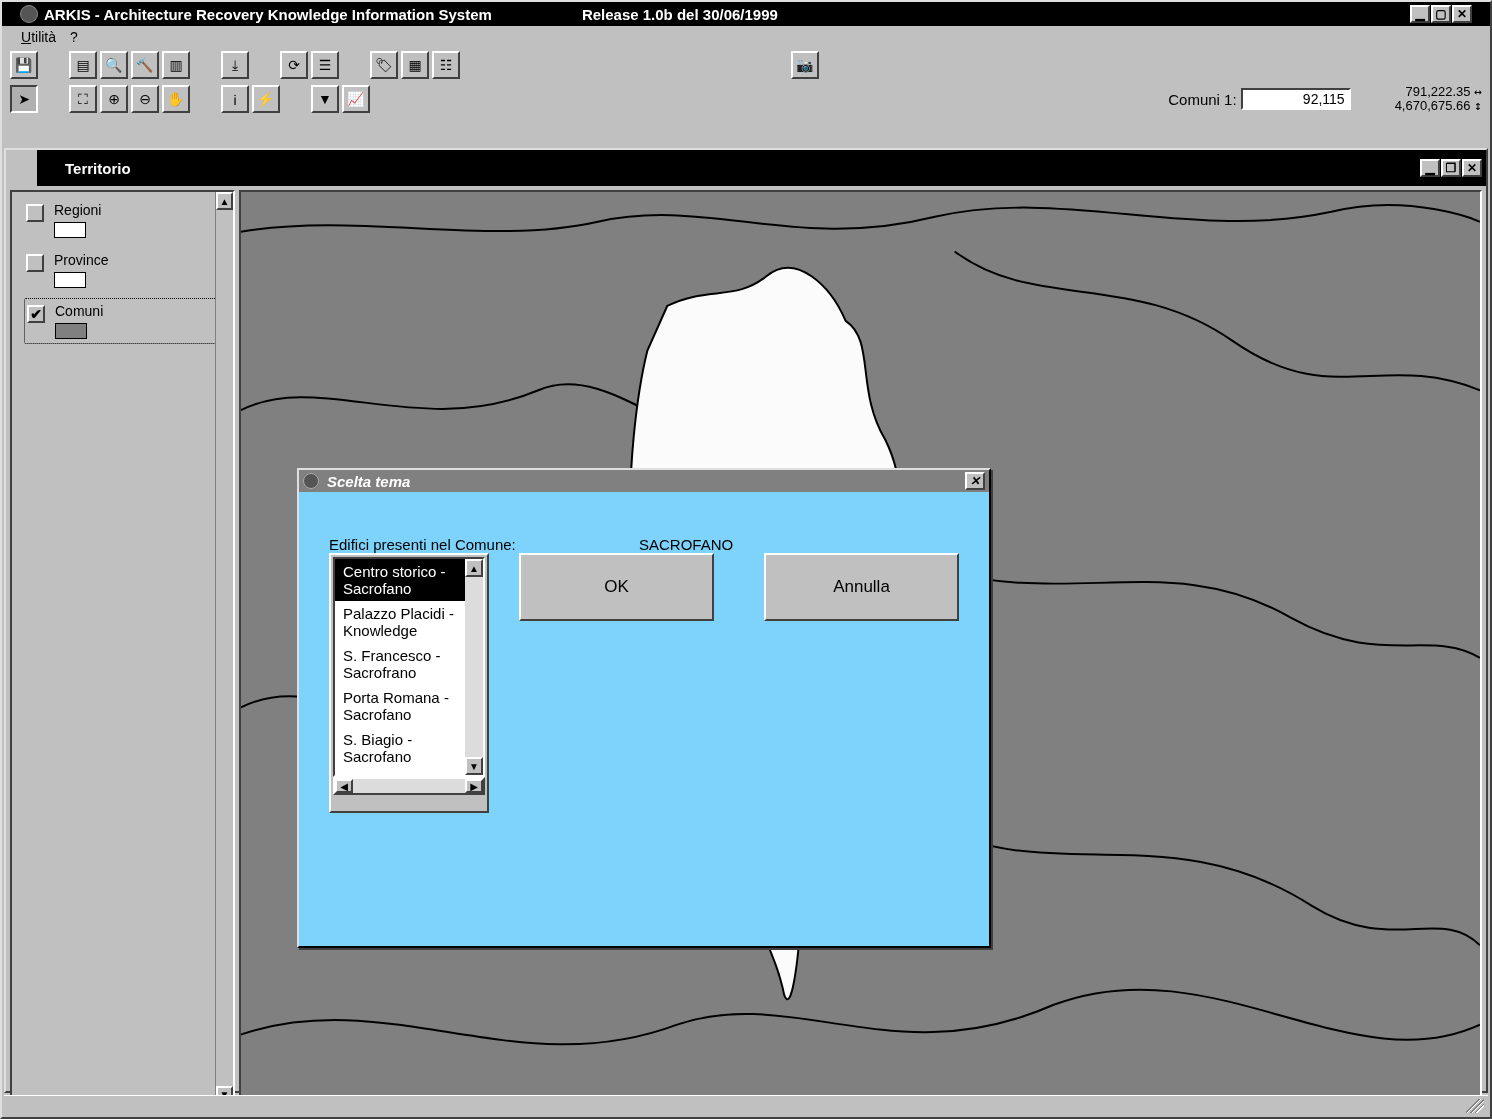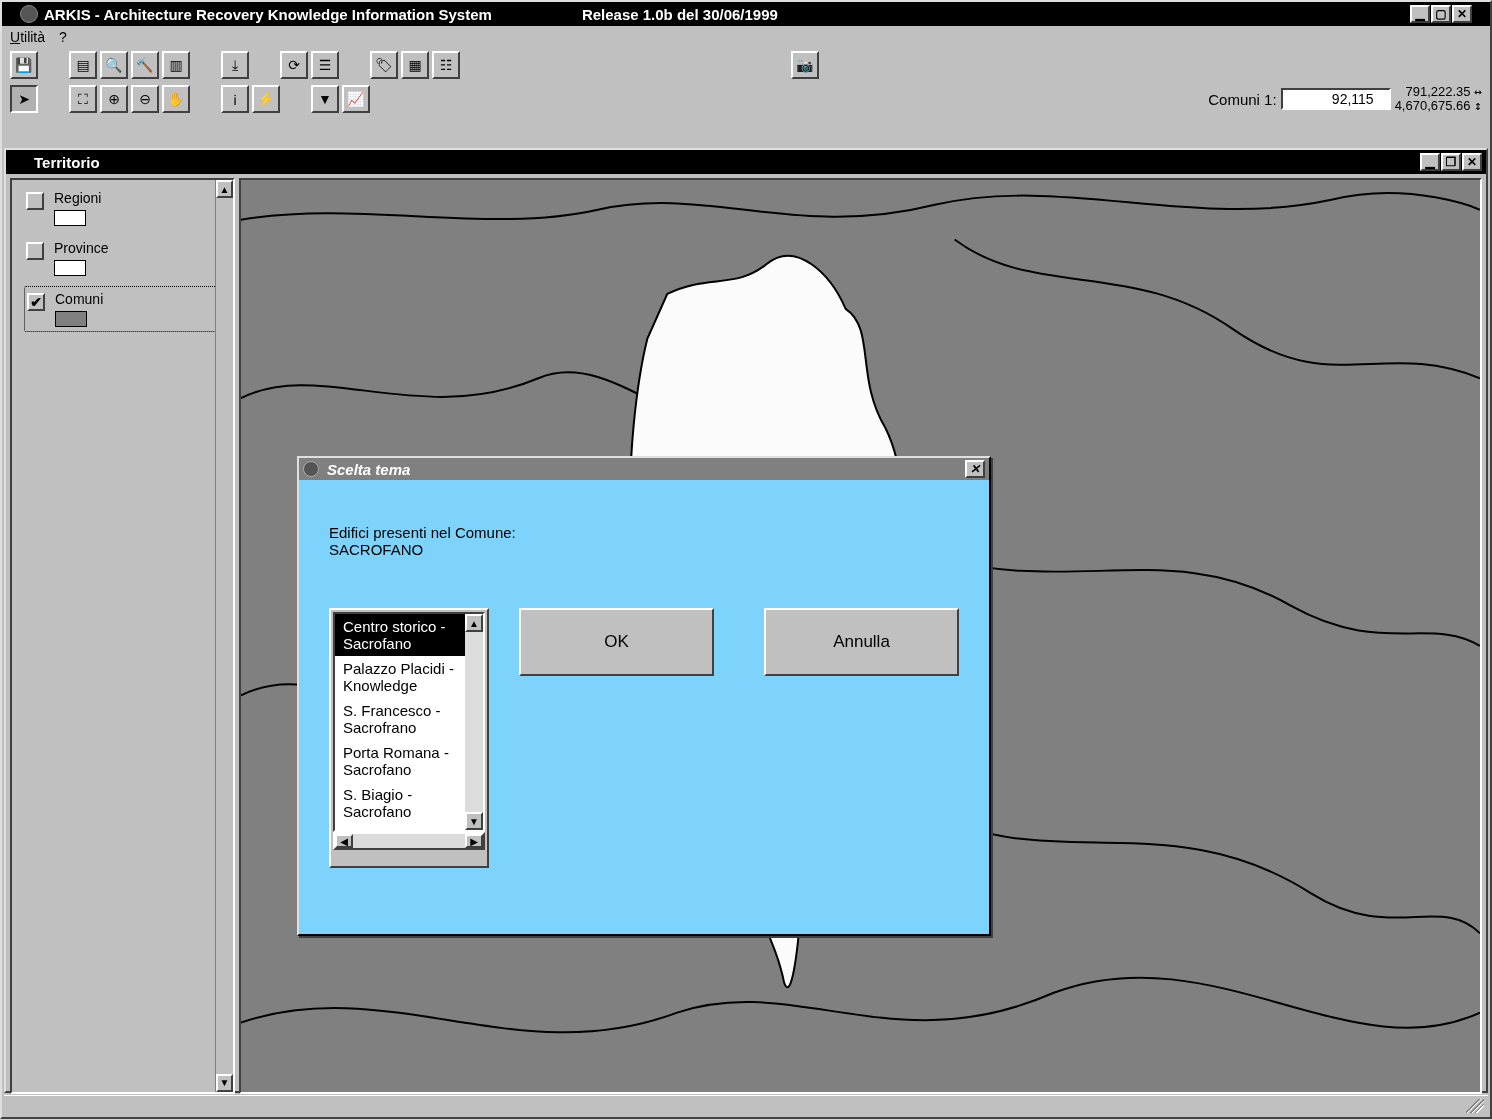--- a/index.html
+++ b/index.html
@@ -41,21 +41,21 @@
     border: 2px solid;
     border-color:#fff #404040 #404040 #fff;
     display:flex; align-items:center; justify-content:center;
     font-size:12px; font-weight:bold; color:#000;
     line-height:1;
   }
   
   .menubar {
     background:#c0c0c0;
     display:flex; gap:14px;
-    padding: 3px 8px;
+    padding: 3px 19px;
     font-size:14px;
   }
   .menubar span { cursor:default; }
   .menubar span u { text-decoration: underline; }
   
   .toolbar {
     display:flex; align-items:center;
     padding: 3px 8px;
     gap: 3px;
     background:#c0c0c0;
@@ -72,37 +72,37 @@
   .tb-btn.active {
     border-color:#404040 #fff #fff #404040;
     background:#b0b0b0;
   }
   .scale-area { margin-left:auto; display:flex; align-items:center; gap:4px; font-size:15px; }
   .scale-input {
     width: 110px; height:22px;
     border:2px solid;
     border-color:#404040 #fff #fff #404040;
     background:#fff;
-    padding: 0 15px;
+    padding: 0 4px;
     text-align:right;
     font-size:14px;
   }
-  .coords { text-align:right; font-size:13px; line-height:1.1; }
+  .coords { margin-left:40px; text-align:right; font-size:13px; line-height:1.1; }
   .coords .arrow { font-family: monospace; }
   
   .child-window {
     position:absolute; left:2px; right:2px; top:146px; bottom:24px;
     border:2px solid;
     border-color:#dfdfdf #404040 #404040 #dfdfdf;
     background:#c0c0c0;
     display:flex; flex-direction:column;
   }
   .child-title {
     background:#000; color:#fff; font-weight:bold; font-size:15px;
-    height:23px; display:flex; align-items:center; padding:12px 4px;
+    height:23px; display:flex; align-items:center; padding:18px 4px;margin-left:31px;
   }
   .child-title .app-icon { width:16px; height:16px; margin-right:8px; }
   .child-body { flex:1; display:flex; }
   
   .layers {
     width:225px;
     background:#c0c0c0;
     border:2px solid;
     border-color:#404040 #fff #fff #404040;
     margin:4px;
@@ -175,21 +175,21 @@
     z-index:10;
   }
   .dialog-title {
     background:#808080; color:#fff; font-weight:bold;
     height:22px; display:flex; align-items:center; padding:0 4px;
     font-style:italic;
     font-size:15px;
   }
   .dialog-title .app-icon { width:16px; height:16px; margin-right:8px; background:#555; border-radius:50%; border:1px solid #aaa;}
   .dialog-body { padding: 44px 30px 20px 30px; }
-  .dialog-row1 { display:flex; margin-bottom:50px; font-size:15px;flex-direction:column; }
+  .dialog-row1 { display:flex; font-size:15px; }
   .dialog-row1 .lbl { width: 310px; }
   .dialog-main { display:flex; gap:30px; }
   .listwrap {
     width: 310px; height: 260px;
     border:2px solid;
     border-color:#fff #404040 #404040 #fff;
     background:#c0c0c0;
     padding:2px;
     position:relative;
   }

